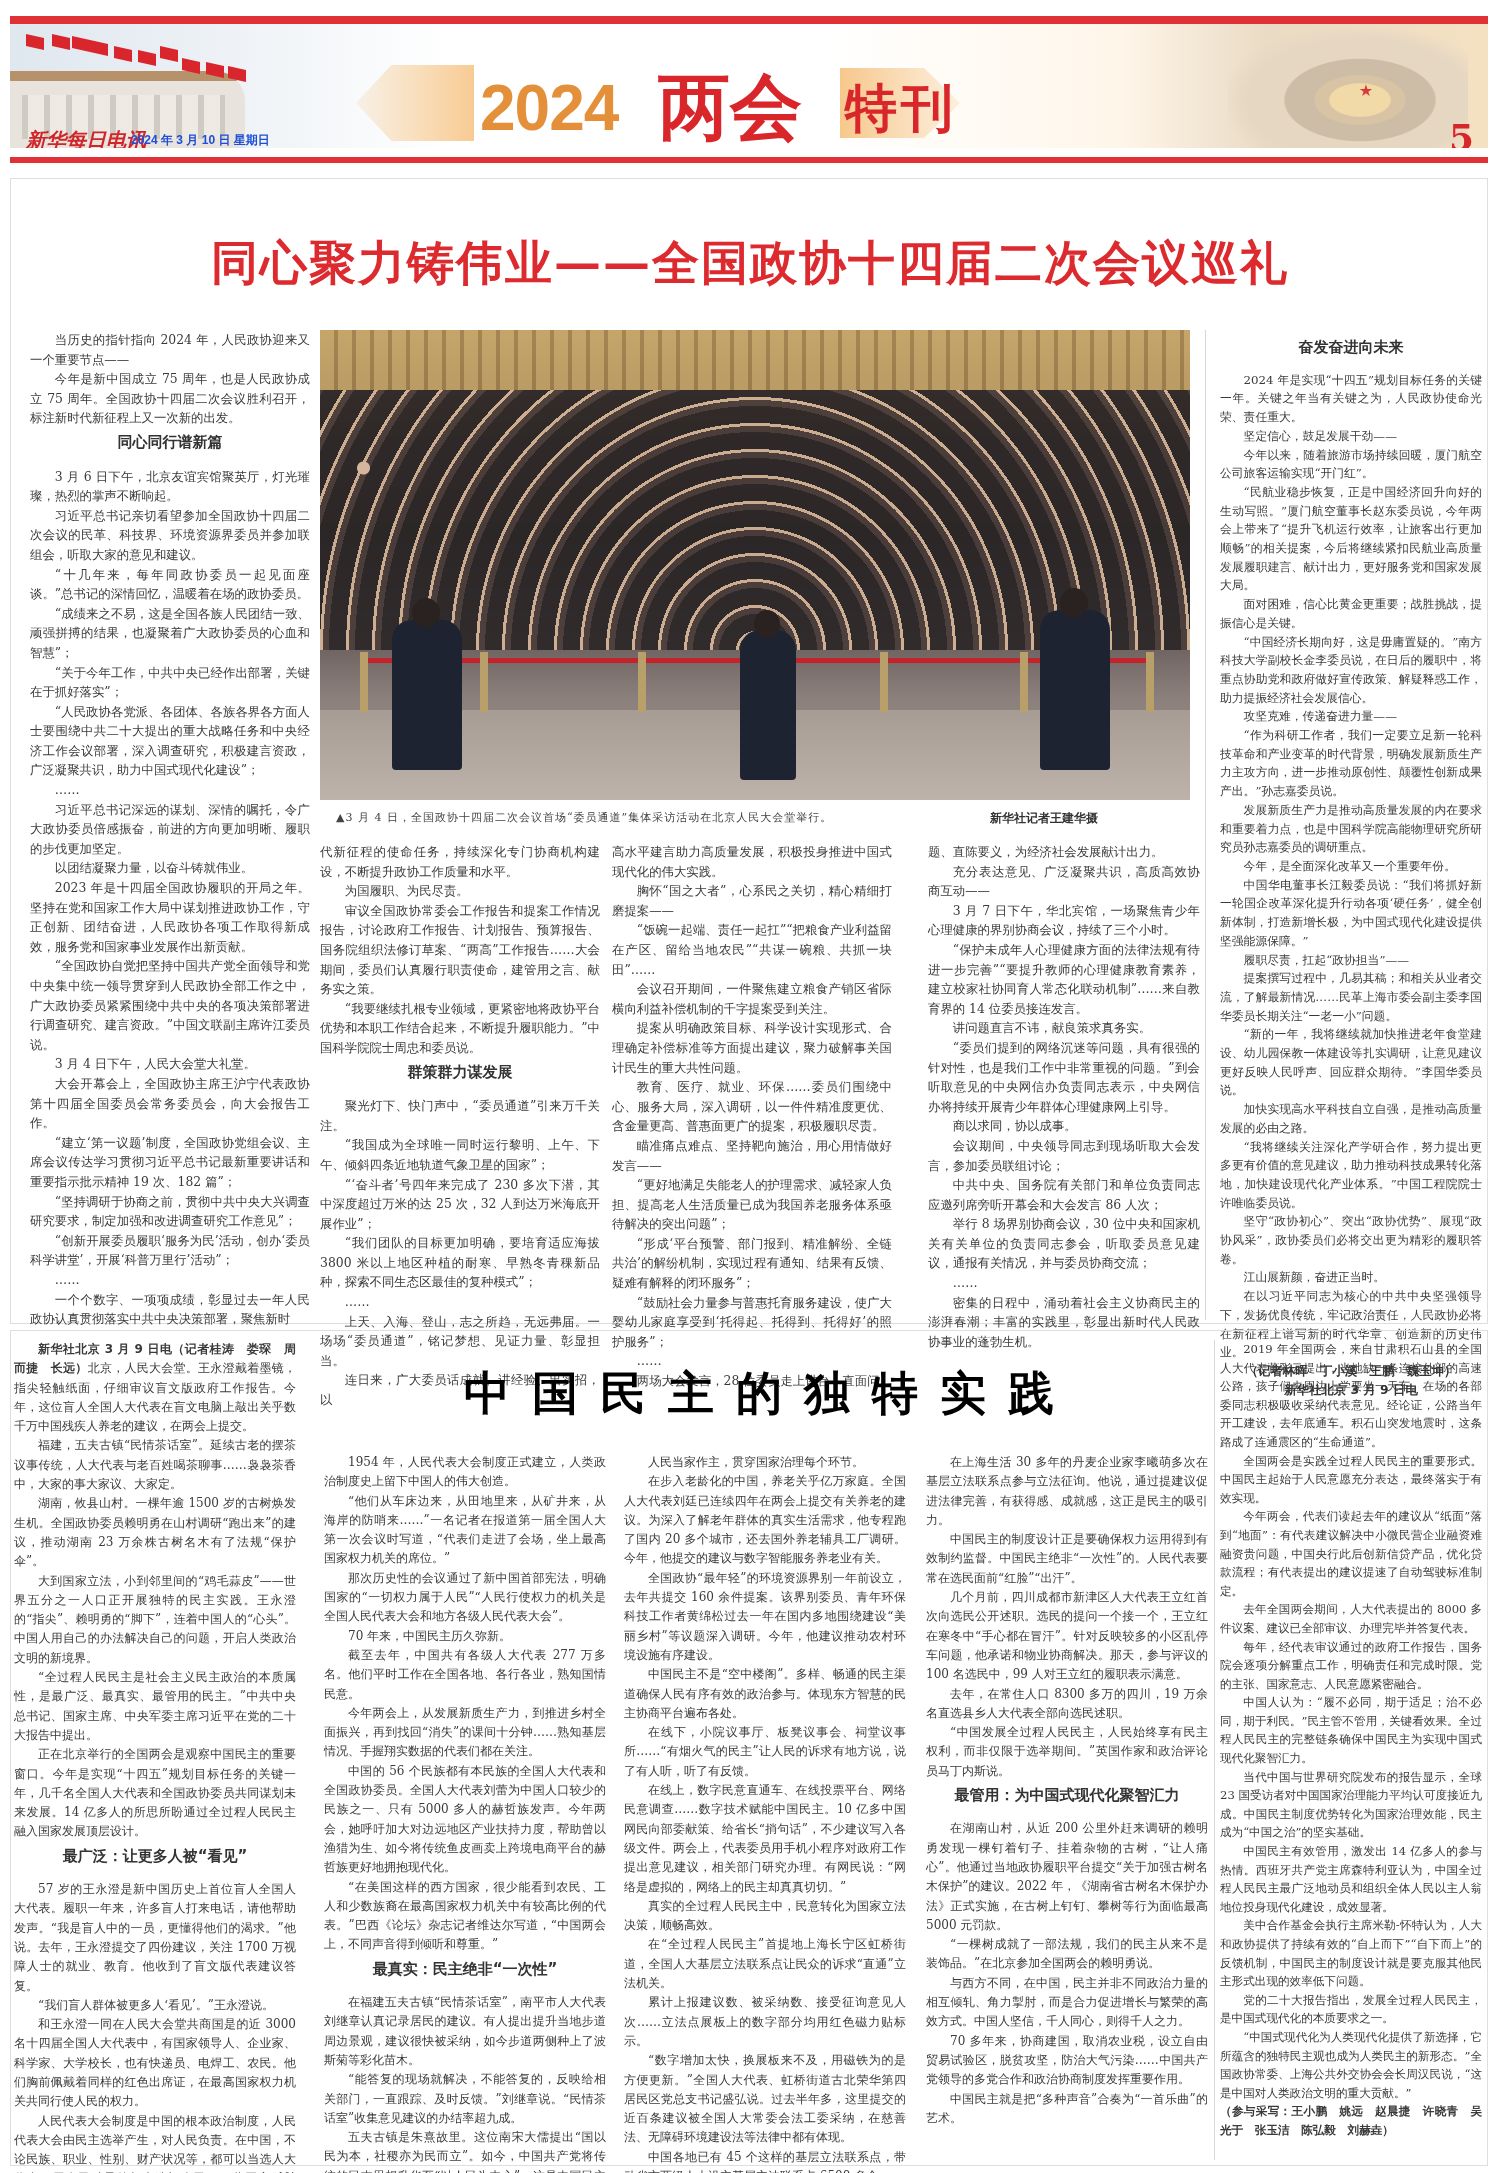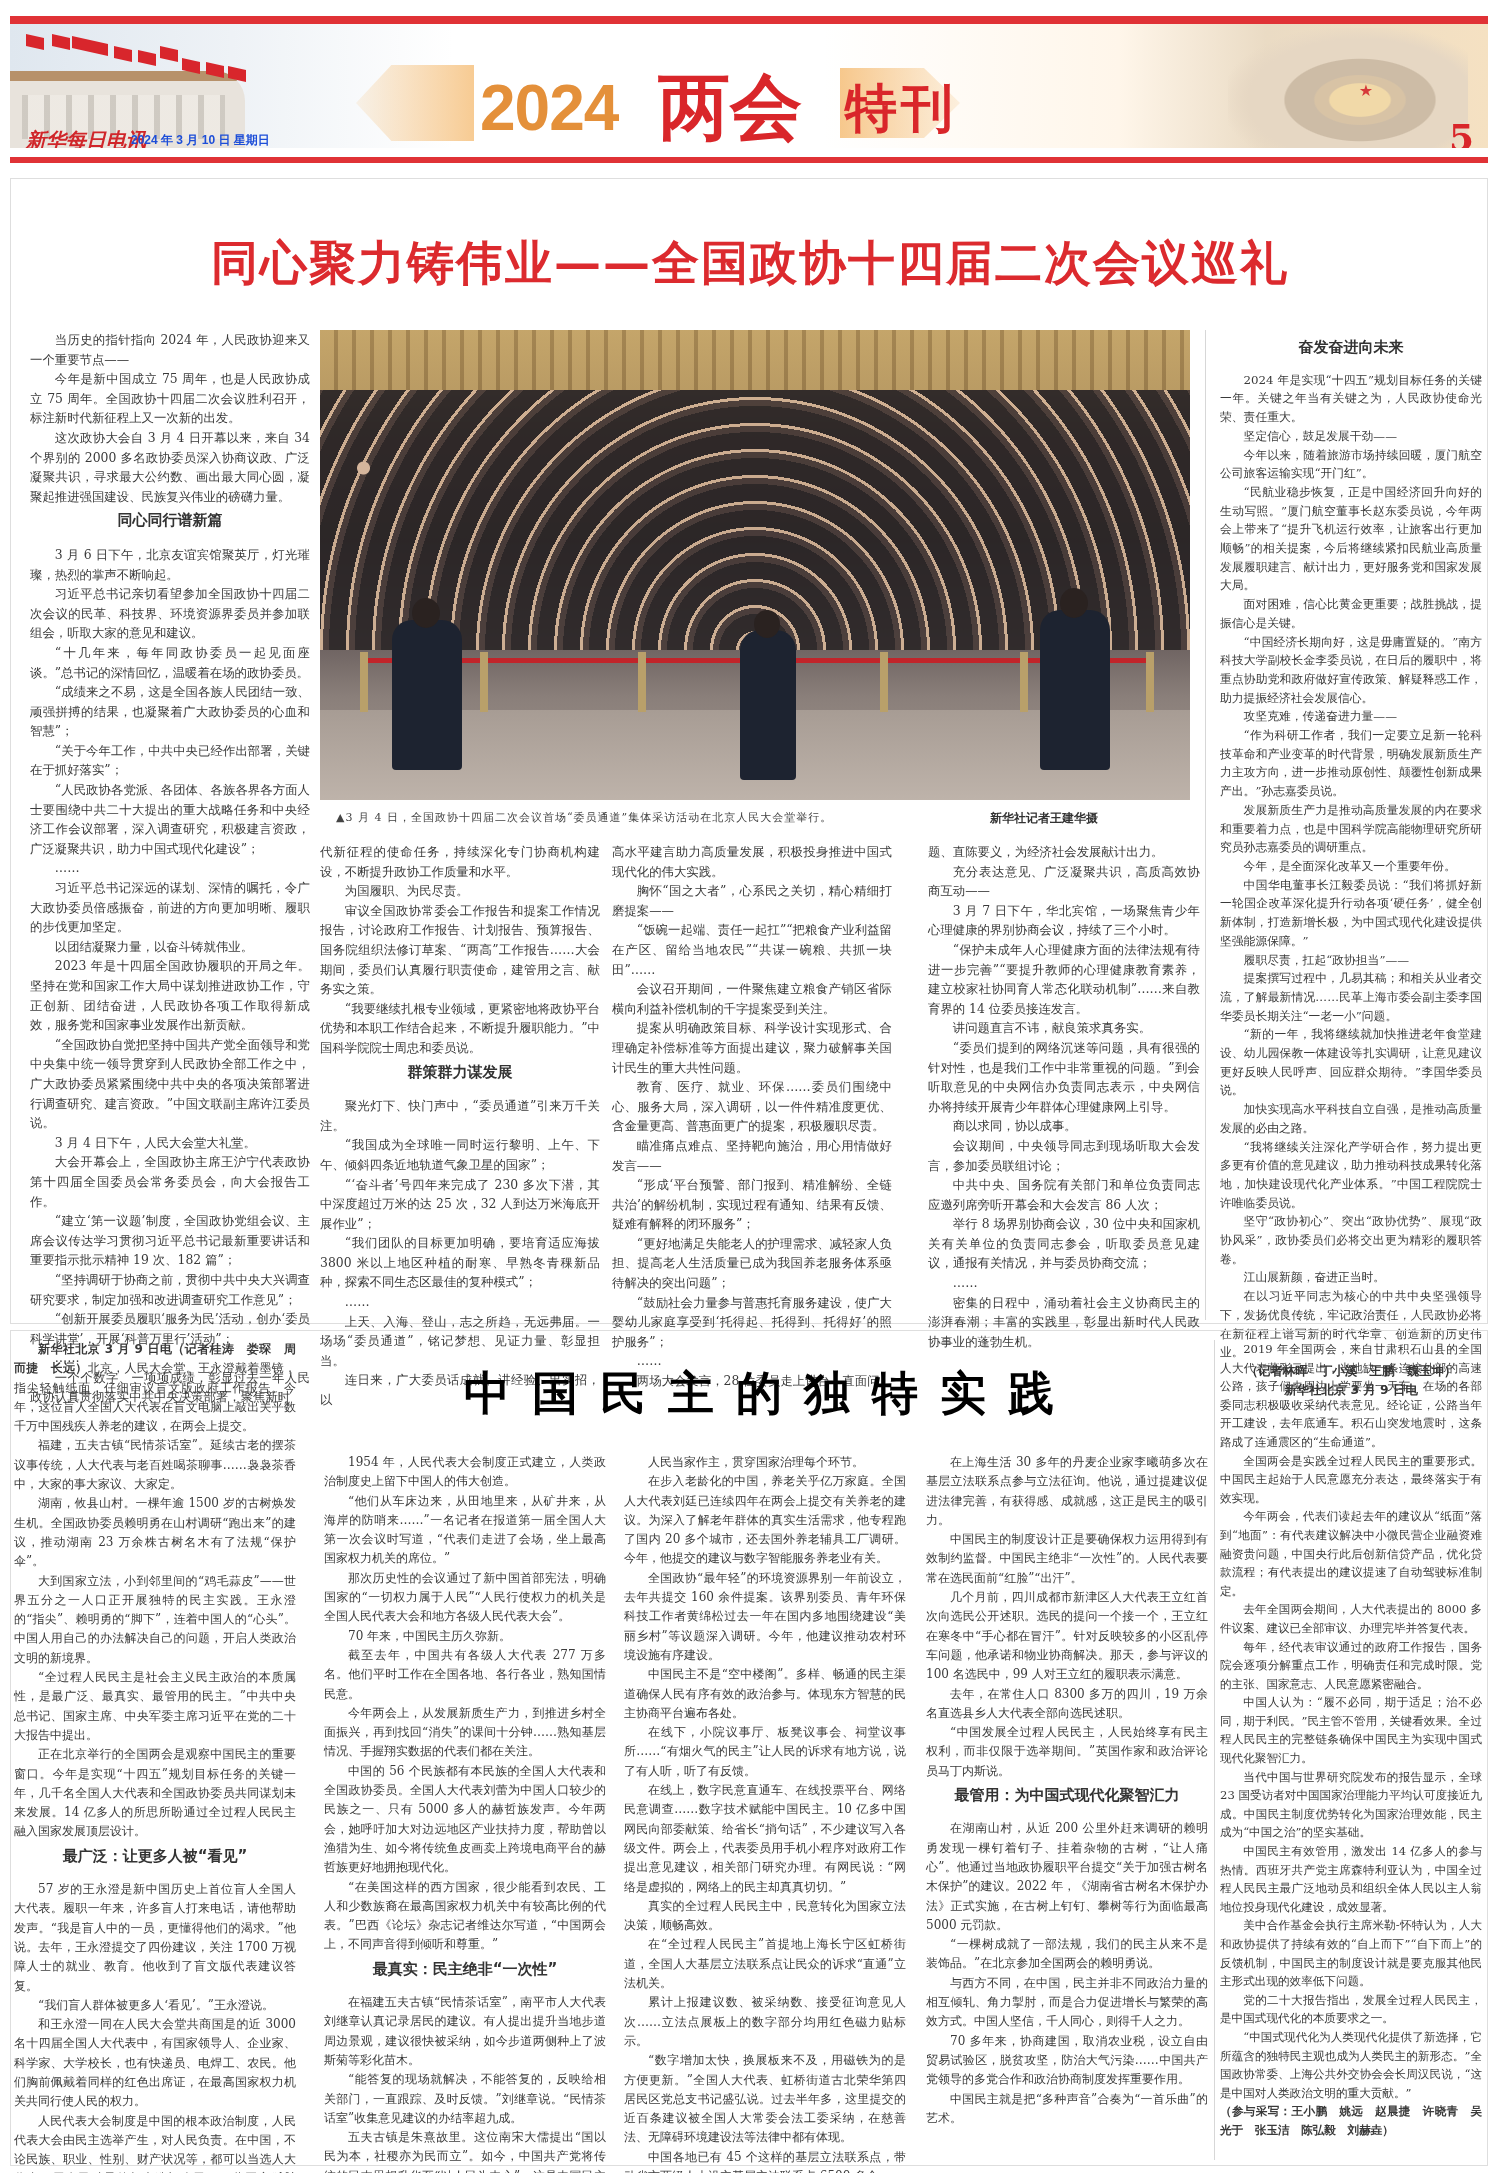--- a/index.html
+++ b/index.html
@@ -108,21 +108,20 @@
   <span class="mast-page">5</span>
 </div>
 <div class="mast-bottombar"></div>
 
 <div class="frame" style="left:10px;top:178px;width:1478px;height:1146px;"></div>
 <h1 class="headline1">同心聚力铸伟业——全国政协十四届二次会议巡礼</h1>
 
 <div class="col" style="left:30px;top:330px;width:280px;">
   <p>当历史的指针指向 2024 年，人民政协迎来又一个重要节点——</p>
   <p class="noind" style="text-indent:2em">今年是新中国成立 75 周年，也是人民政协成立 75 周年。全国政协十四届二次会议胜利召开，标注新时代新征程上又一次新的出发。</p>
-  <p>这次政协大会自 3 月 4 日开幕以来，来自 34 个界别的 2000 多名政协委员深入协商议政、广泛凝聚共识，寻求最大公约数、画出最大同心圆，凝聚起推进强国建设、民族复兴伟业的磅礴力量。</p>
   <div class="sub">同心同行谱新篇</div>
   <p>3 月 6 日下午，北京友谊宾馆聚英厅，灯光璀璨，热烈的掌声不断响起。</p>
   <p>习近平总书记亲切看望参加全国政协十四届二次会议的民革、科技界、环境资源界委员并参加联组会，听取大家的意见和建议。</p>
   <p>“十几年来，每年同政协委员一起见面座谈。”总书记的深情回忆，温暖着在场的政协委员。</p>
   <p>“成绩来之不易，这是全国各族人民团结一致、顽强拼搏的结果，也凝聚着广大政协委员的心血和智慧”；</p>
   <p>“关于今年工作，中共中央已经作出部署，关键在于抓好落实”；</p>
   <p>“人民政协各党派、各团体、各族各界各方面人士要围绕中共二十大提出的重大战略任务和中央经济工作会议部署，深入调查研究，积极建言资政，广泛凝聚共识，助力中国式现代化建设”；</p>
   <p>……</p>
   <p>习近平总书记深远的谋划、深情的嘱托，令广大政协委员倍感振奋，前进的方向更加明晰、履职的步伐更加坚定。</p>
   <p>以团结凝聚力量，以奋斗铸就伟业。</p>
@@ -174,22 +173,22 @@
 </div>
 
 <div class="col" style="left:612px;top:842px;width:280px;">
   <p class="noind">高水平建言助力高质量发展，积极投身推进中国式现代化的伟大实践。</p>
   <p>胸怀“国之大者”，心系民之关切，精心精细打磨提案——</p>
   <p>“饭碗一起端、责任一起扛”“把粮食产业利益留在产区、留给当地农民”“共谋一碗粮、共抓一块田”……</p>
   <p>会议召开期间，一件聚焦建立粮食产销区省际横向利益补偿机制的千字提案受到关注。</p>
   <p>提案从明确政策目标、科学设计实现形式、合理确定补偿标准等方面提出建议，聚力破解事关国计民生的重大共性问题。</p>
   <p>教育、医疗、就业、环保……委员们围绕中心、服务大局，深入调研，以一件件精准度更优、含金量更高、普惠面更广的提案，积极履职尽责。</p>
   <p>瞄准痛点难点、坚持靶向施治，用心用情做好发言——</p>
+  <p>“更好地满足失能老人的护理需求、减轻家人负担、提高老人生活质量已成为我国养老服务体系亟待解决的突出问题”；</p>
   <p>“形成‘平台预警、部门报到、精准解纷、全链共治’的解纷机制，实现过程有通知、结果有反馈、疑难有解释的闭环服务”；</p>
-  <p>“更好地满足失能老人的护理需求、减轻家人负担、提高老人生活质量已成为我国养老服务体系亟待解决的突出问题”；</p>
   <p>“鼓励社会力量参与普惠托育服务建设，使广大婴幼儿家庭享受到‘托得起、托得到、托得好’的照护服务”；</p>
   <p>……</p>
   <p>两场大会发言，28 位委员走上讲台，直面问</p>
 </div>
 
 <div class="col" style="left:928px;top:842px;width:272px;">
   <p class="noind">题、直陈要义，为经济社会发展献计出力。</p>
   <p>充分表达意见、广泛凝聚共识，高质高效协商互动——</p>
   <p>3 月 7 日下午，华北宾馆，一场聚焦青少年心理健康的界别协商会议，持续了三个小时。</p>
   <p>“保护未成年人心理健康方面的法律法规有待进一步完善”“要提升教师的心理健康教育素养，建立校家社协同育人常态化联动机制”……来自教育界的 14 位委员接连发言。</p>

